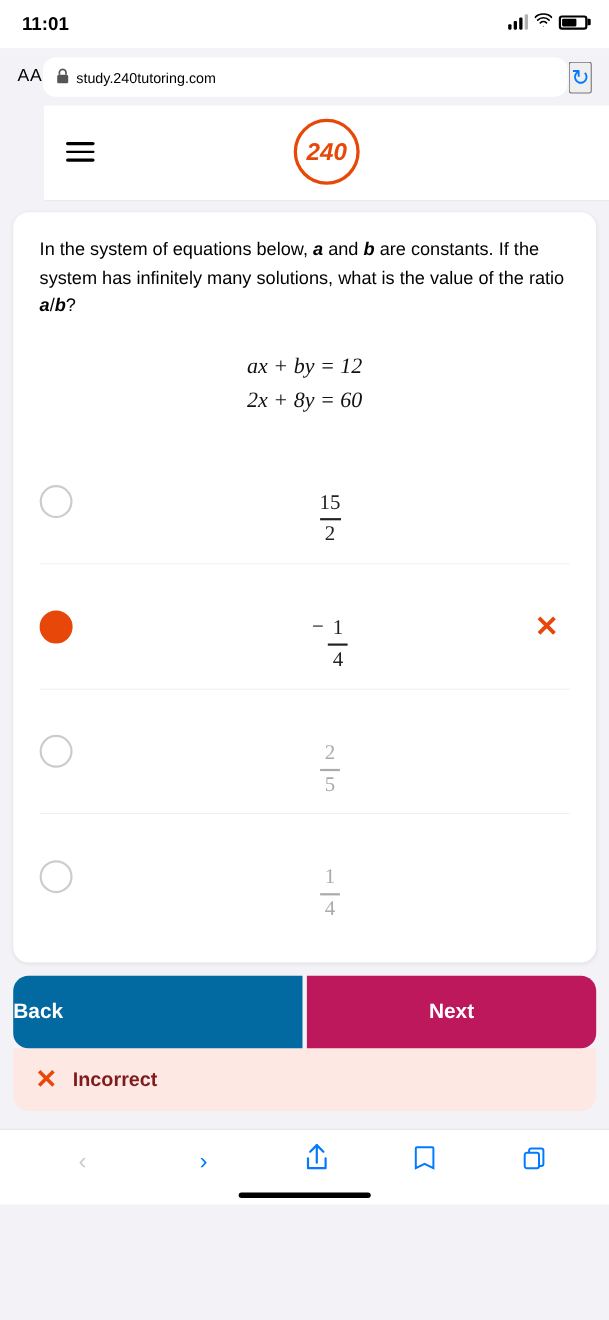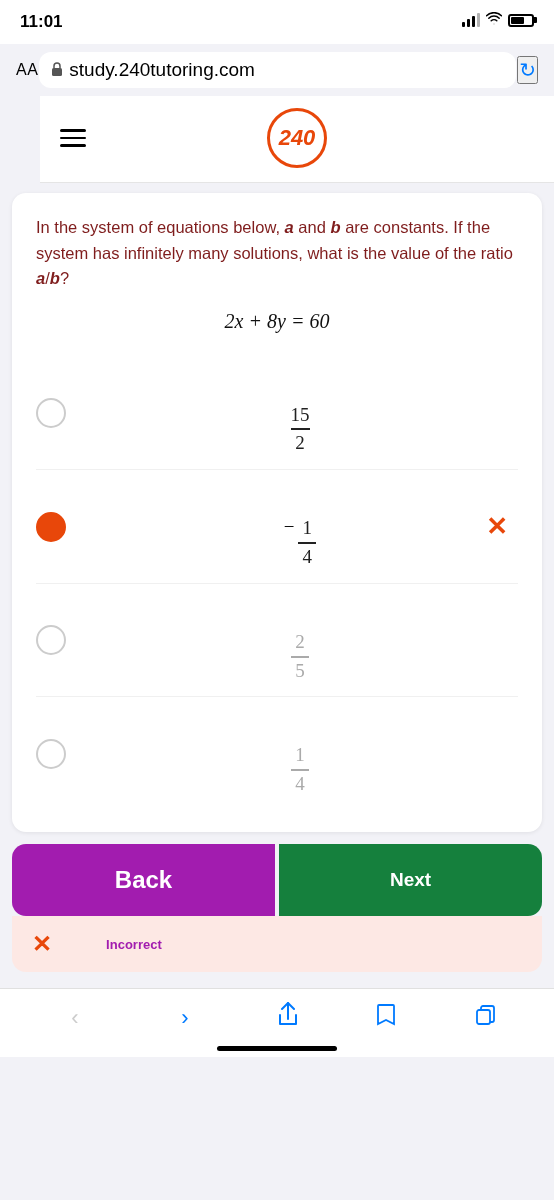--- a/index.html
+++ b/index.html
@@ -103,21 +103,21 @@
       align-items: center;
       padding: 7px 12px;
       gap: 6px;
       height: 36px;
     }
     .lock-icon {
       font-size: 13px;
       color: #555;
     }
     .browser-url-text {
-      font-size: 19px;
+      font-size: 13px;
       color: #000;
       font-weight: 400;
     }
     .refresh-btn {
       font-size: 20px;
       color: #007aff;
       cursor: pointer;
       font-weight: 300;
     }
 
@@ -168,22 +168,22 @@
     .content-card {
       background: #fff;
       margin: 10px 12px;
       border-radius: 14px;
       padding: 22px 24px;
       box-shadow: 0 1px 4px rgba(0,0,0,0.08);
     }
     .question-text {
       font-size: 16.5px;
       line-height: 1.55;
-      color: #7f1d1d;
-      margin-bottom: 18px;
+      color: #000000;
+      margin-bottom: 30px;
     }
     .question-text em {
       font-style: italic;
       font-weight: 600;
     }
     .equation-block {
       text-align: center;
       margin: 10px 0;
     }
     .equation {
@@ -268,34 +268,34 @@
     }
 
     
     .bottom-buttons {
       display: flex;
       gap: 0;
       margin: 12px 12px 0;
     }
     .btn-back {
       flex: 1;
-      background: #a21caf;
+      background: #0369a1;
       color: #fff;
       border: none;
       border-radius: 14px 0 0 14px;
-      font-size: 24px;
+      font-size: 19px;
       font-weight: 600;
       padding: 22px 0;
       cursor: pointer;
-      text-align: center;
+      text-align: left;
       margin-right: 2px;
     }
     .btn-next {
       flex: 1;
-      background: #15803d;
+      background: #be185d;
       color: #fff;
       border: none;
       border-radius: 0 14px 14px 0;
       font-size: 19px;
       font-weight: 600;
       padding: 22px 0;
       cursor: pointer;
       text-align: center;
       margin-left: 2px;
     }
@@ -309,24 +309,23 @@
       margin: 0 12px;
       border-radius: 0 0 14px 14px;
       gap: 14px;
     }
     .incorrect-x {
       font-size: 24px;
       color: #e8470a;
       font-weight: 700;
     }
     .incorrect-text {
-      font-size: 13px;
+      font-size: 18px;
       font-weight: 700;
-      color: #a21caf;
-      margin-left: 40px;
+      color: #7f1d1d;
     }
 
     
     .ios-bottom-bar {
       background: #fff;
       border-top: 1px solid #e0e0e0;
       display: flex;
       align-items: center;
       justify-content: space-around;
       padding: 10px 20px 20px;
@@ -434,20 +433,23 @@
   <div class="header-spacer"></div>
 </div>
 
 <div class="content-card">
 
   <div class="question-text">
     In the system of equations below, <em>a</em> and <em>b</em> are constants. If the system has infinitely many solutions, what is the value of the ratio <em>a</em>/<em>b</em>?
   </div>
 
   <div class="equation-block">
+    <div class="equation">
+      <em>ax</em> + <em>by</em> = 12
+    </div>
     <div class="equation">
       2<em>x</em> + 8<em>y</em> = 60
     </div>
   </div>
 
   <div class="choices-list">
 
     <div class="choice-row">
       <div class="choice-radio"></div>
       <div class="choice-fraction">

